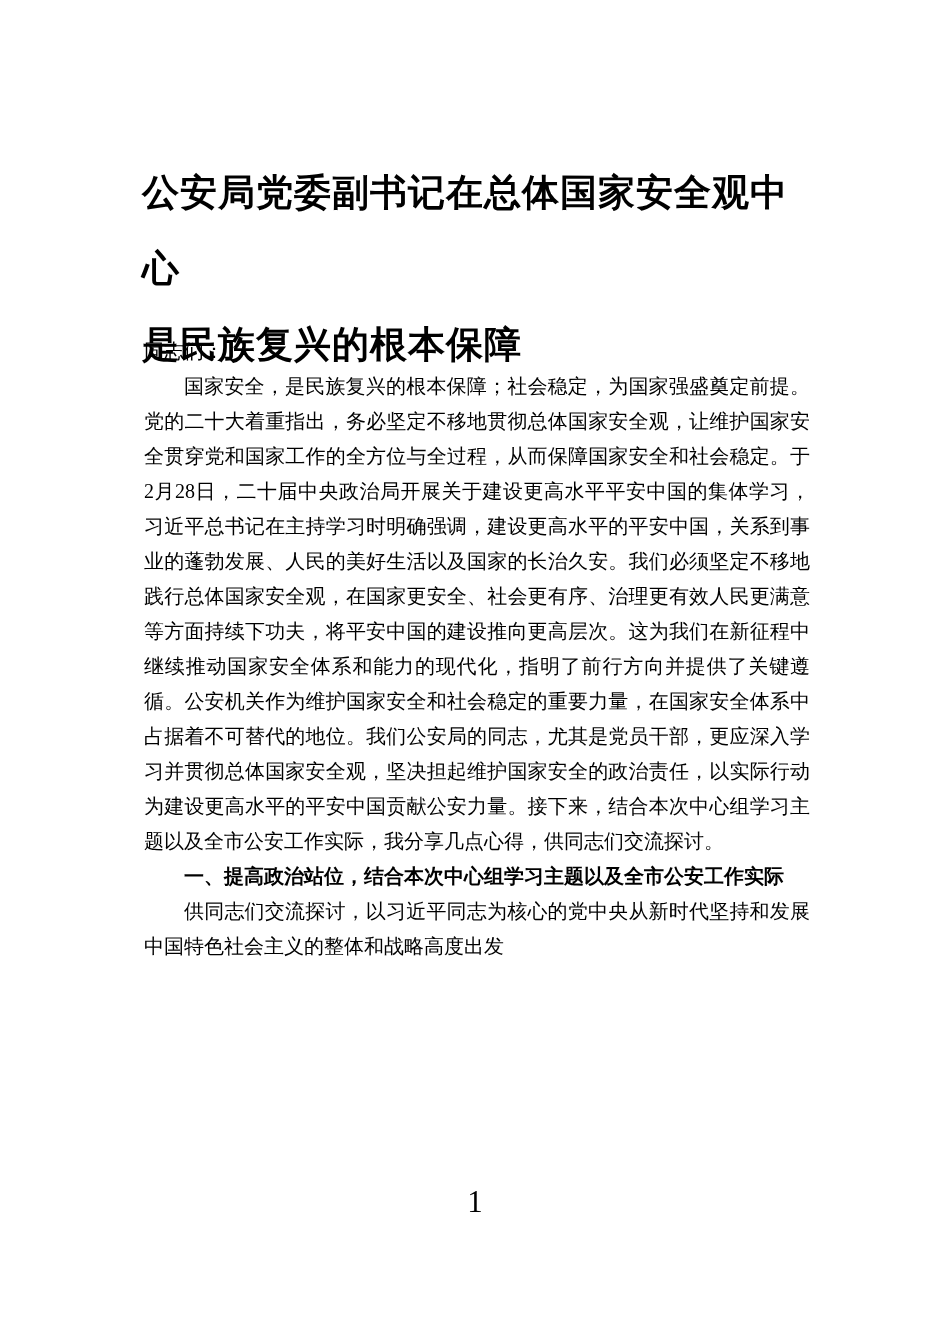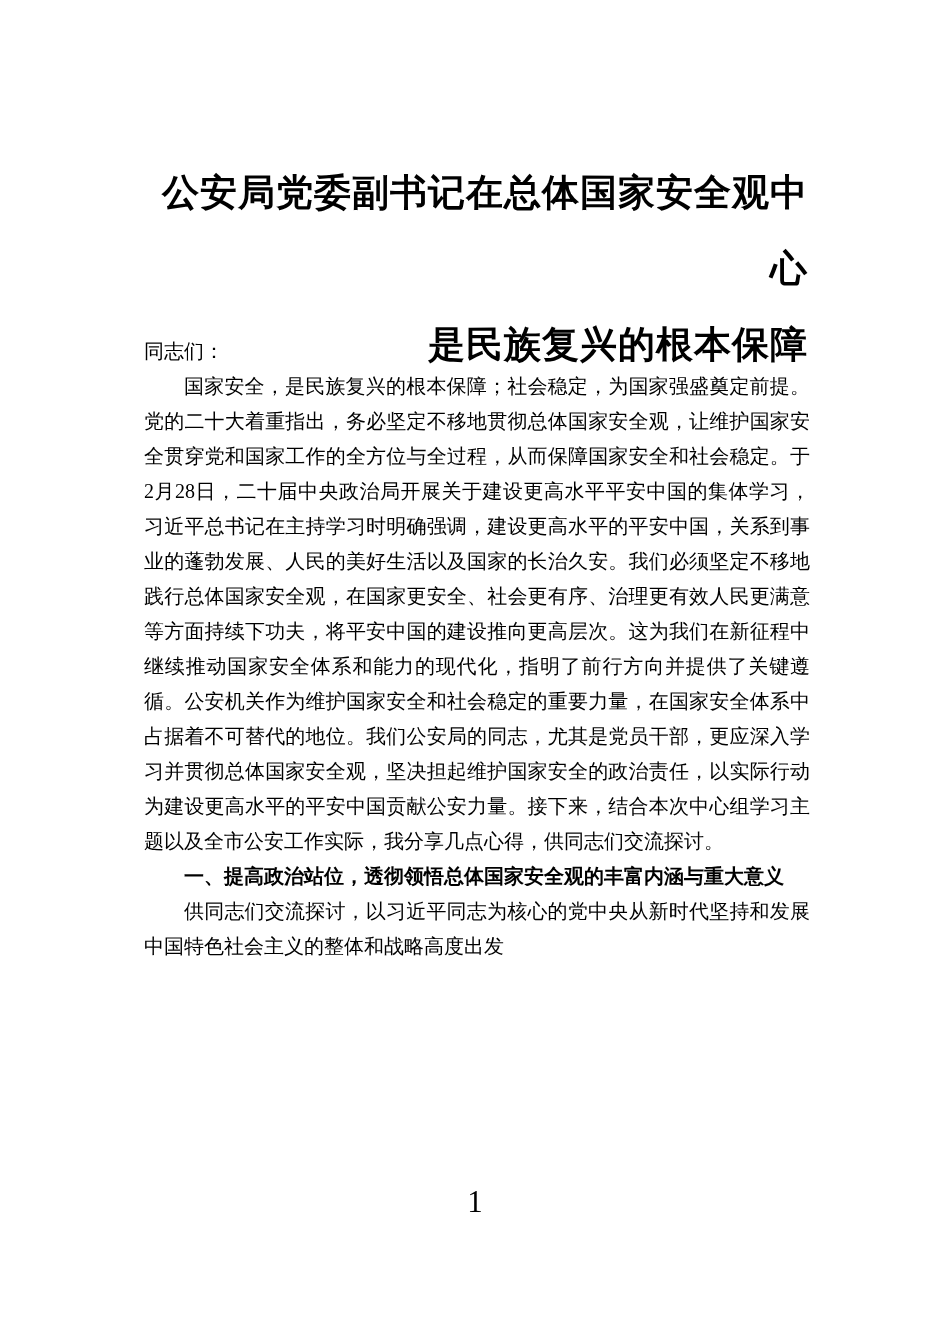--- a/index.html
+++ b/index.html
@@ -15,21 +15,21 @@
     color: #000000;
     font-family: "Liberation Serif", "DejaVu Serif", serif;
     overflow: hidden;
   }
   .doc-title {
     position: absolute;
     top: 155px;
     left: 142px;
     width: 666px;
     margin: 0;
-    text-align: right;
+    text-align: left;
     font-size: 37px;
     font-weight: 700;
     line-height: 76px;
     letter-spacing: 1px;
   }
   .doc-title .title-line {
     display: block;
   }
   .doc-body {
     position: absolute;
@@ -66,19 +66,19 @@
 <div class="page">
 
   <h1 class="doc-title">
     <span class="title-line">公安局党委副书记在总体国家安全观中心</span>
     <span class="title-line">是民族复兴的根本保障</span>
   </h1>
 
   <div class="doc-body">
     <p class="salutation">同志们：</p>
     <p class="para-indent">国家安全，是民族复兴的根本保障；社会稳定，为国家强盛奠定前提。党的二十大着重指出，务必坚定不移地贯彻总体国家安全观，让维护国家安全贯穿党和国家工作的全方位与全过程，从而保障国家安全和社会稳定。于2月28日，二十届中央政治局开展关于建设更高水平平安中国的集体学习，习近平总书记在主持学习时明确强调，建设更高水平的平安中国，关系到事业的蓬勃发展、人民的美好生活以及国家的长治久安。我们必须坚定不移地践行总体国家安全观，在国家更安全、社会更有序、治理更有效人民更满意等方面持续下功夫，将平安中国的建设推向更高层次。这为我们在新征程中继续推动国家安全体系和能力的现代化，指明了前行方向并提供了关键遵循。公安机关作为维护国家安全和社会稳定的重要力量，在国家安全体系中占据着不可替代的地位。我们公安局的同志，尤其是党员干部，更应深入学习并贯彻总体国家安全观，坚决担起维护国家安全的政治责任，以实际行动为建设更高水平的平安中国贡献公安力量。接下来，结合本次中心组学习主题以及全市公安工作实际，我分享几点心得，供同志们交流探讨。</p>
-    <p class="para-indent section-heading">一、提高政治站位，透彻领悟总体国家安全观的丰富内涵与重大意义</p>
+    <p class="para-indent section-heading">一、提高政治站位，结合本次中心组学习主题以及全市公安工作实际</p>
     <p class="para-indent">供同志们交流探讨，以习近平同志为核心的党中央从新时代坚持和发展中国特色社会主义的整体和战略高度出发</p>
   </div>
 
   <div class="page-number">1</div>
 
 </div>
 
 </body></html>

